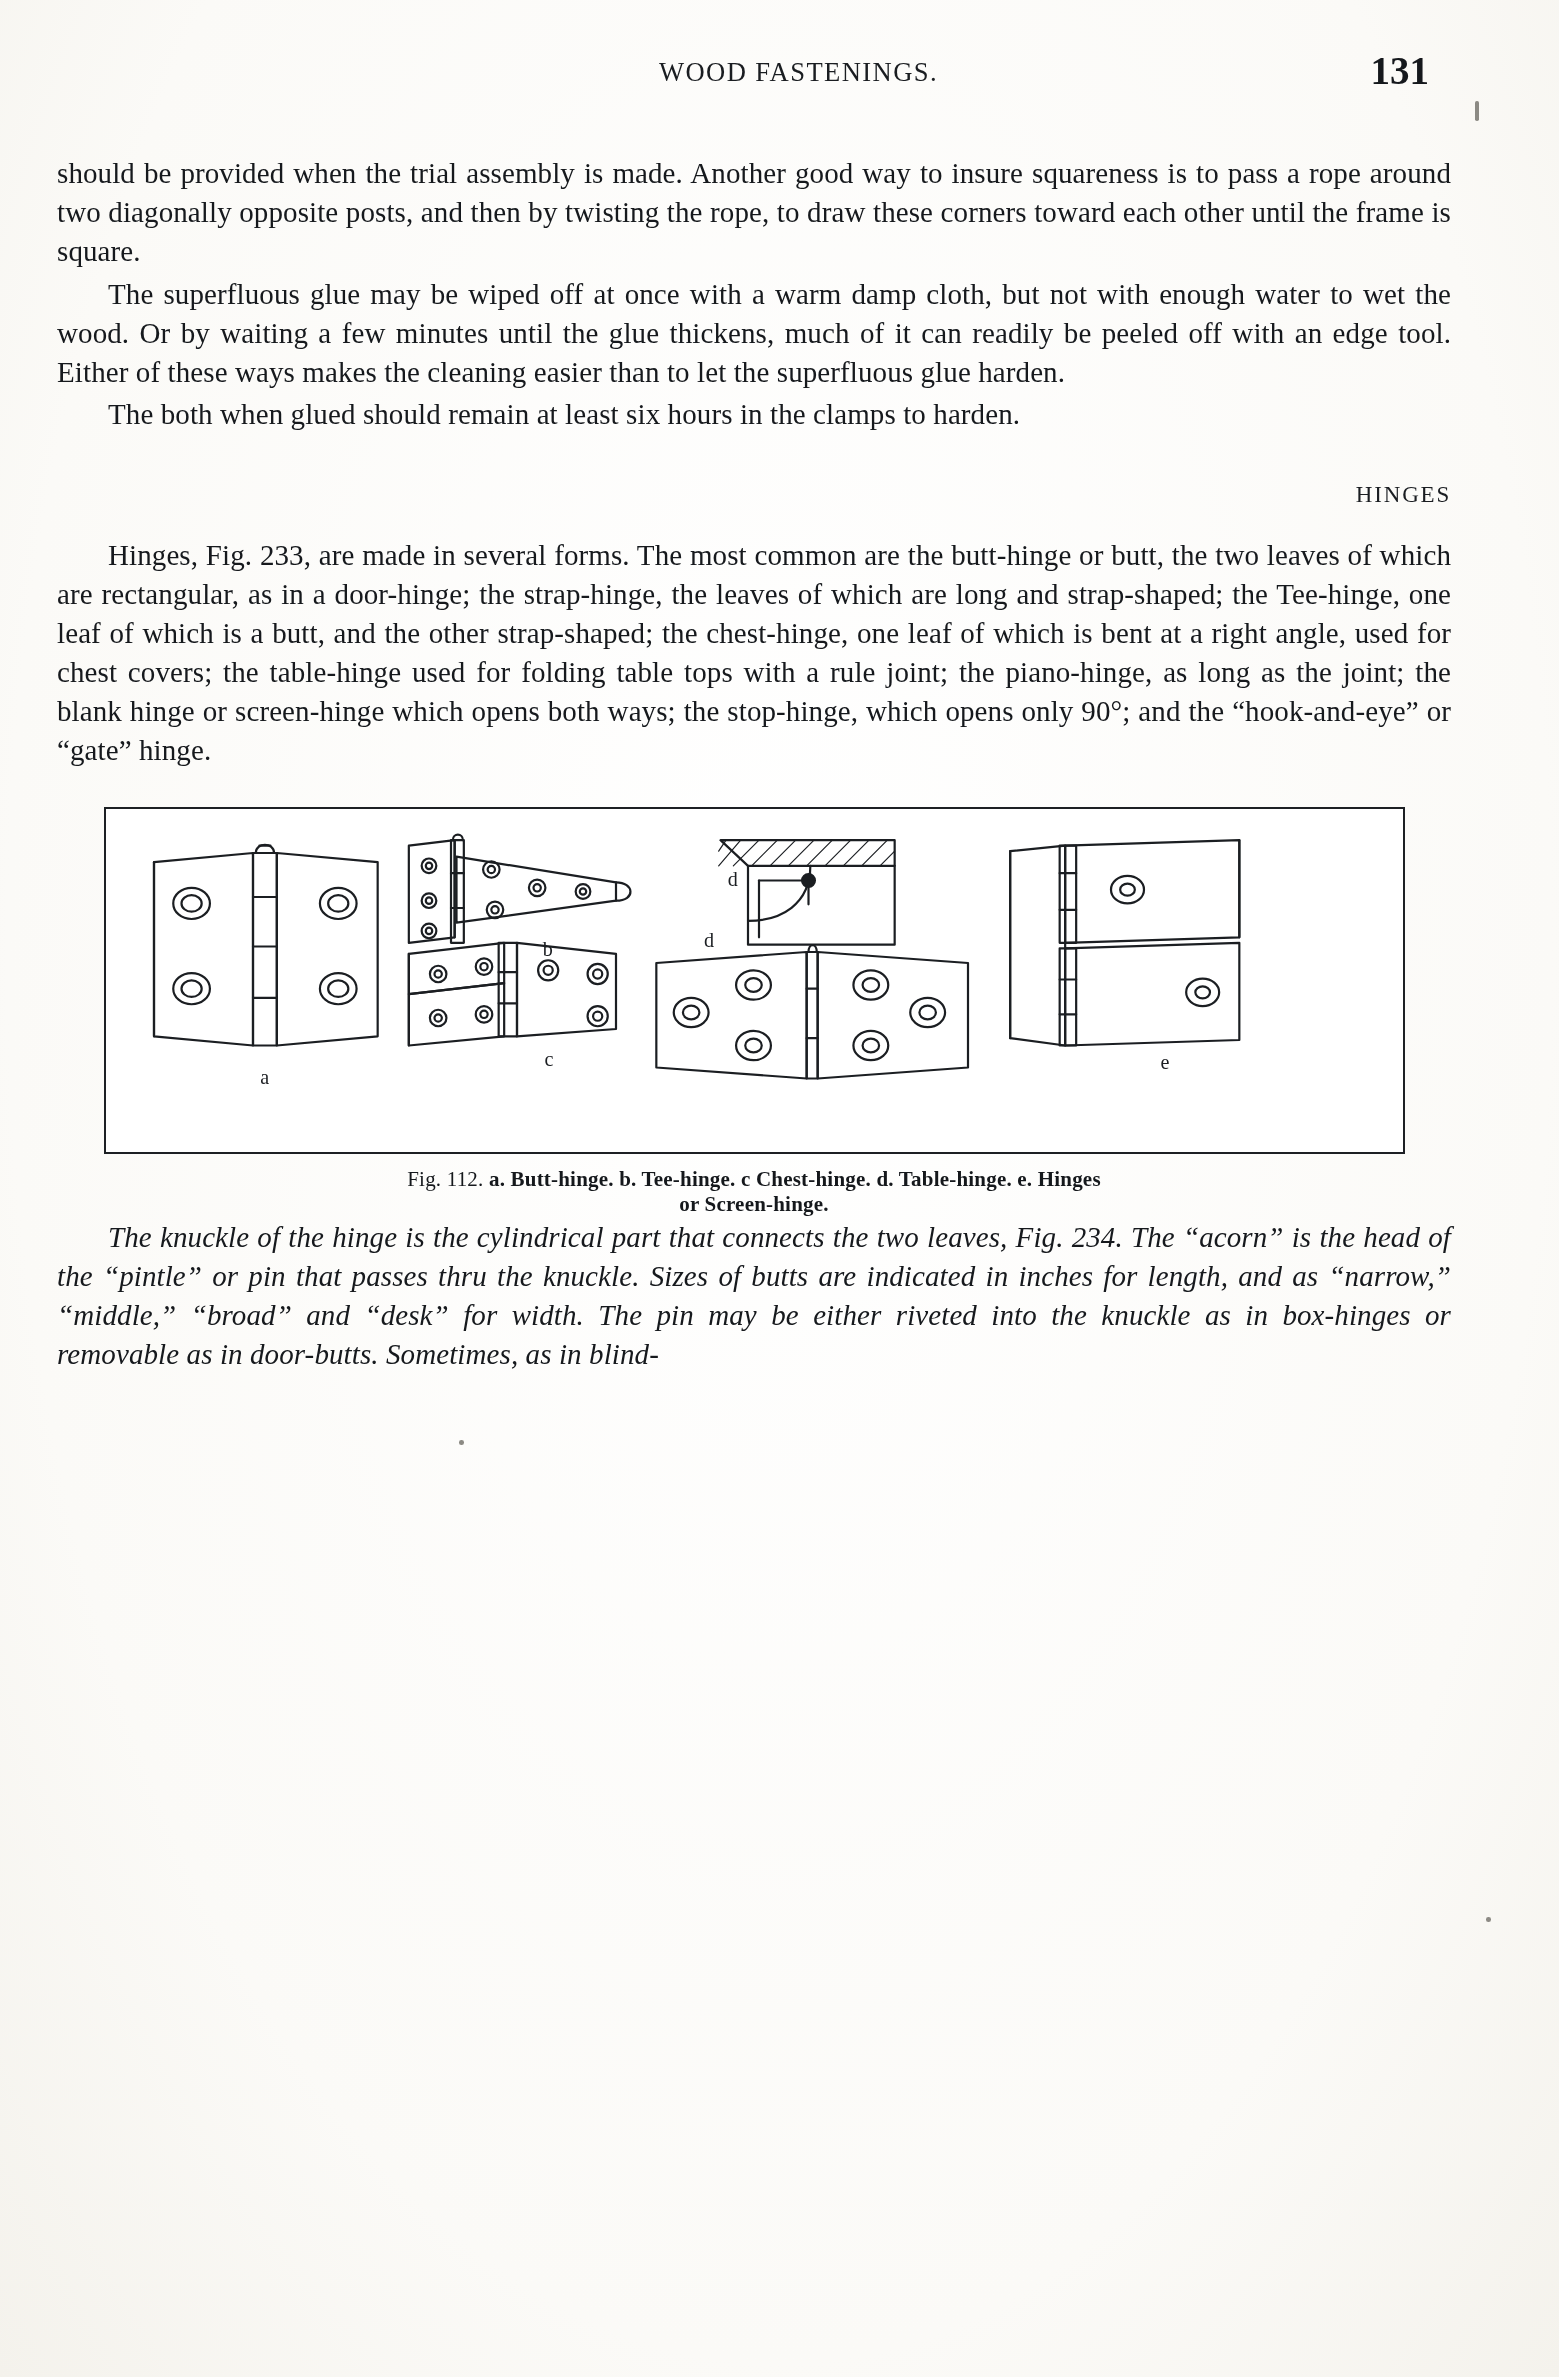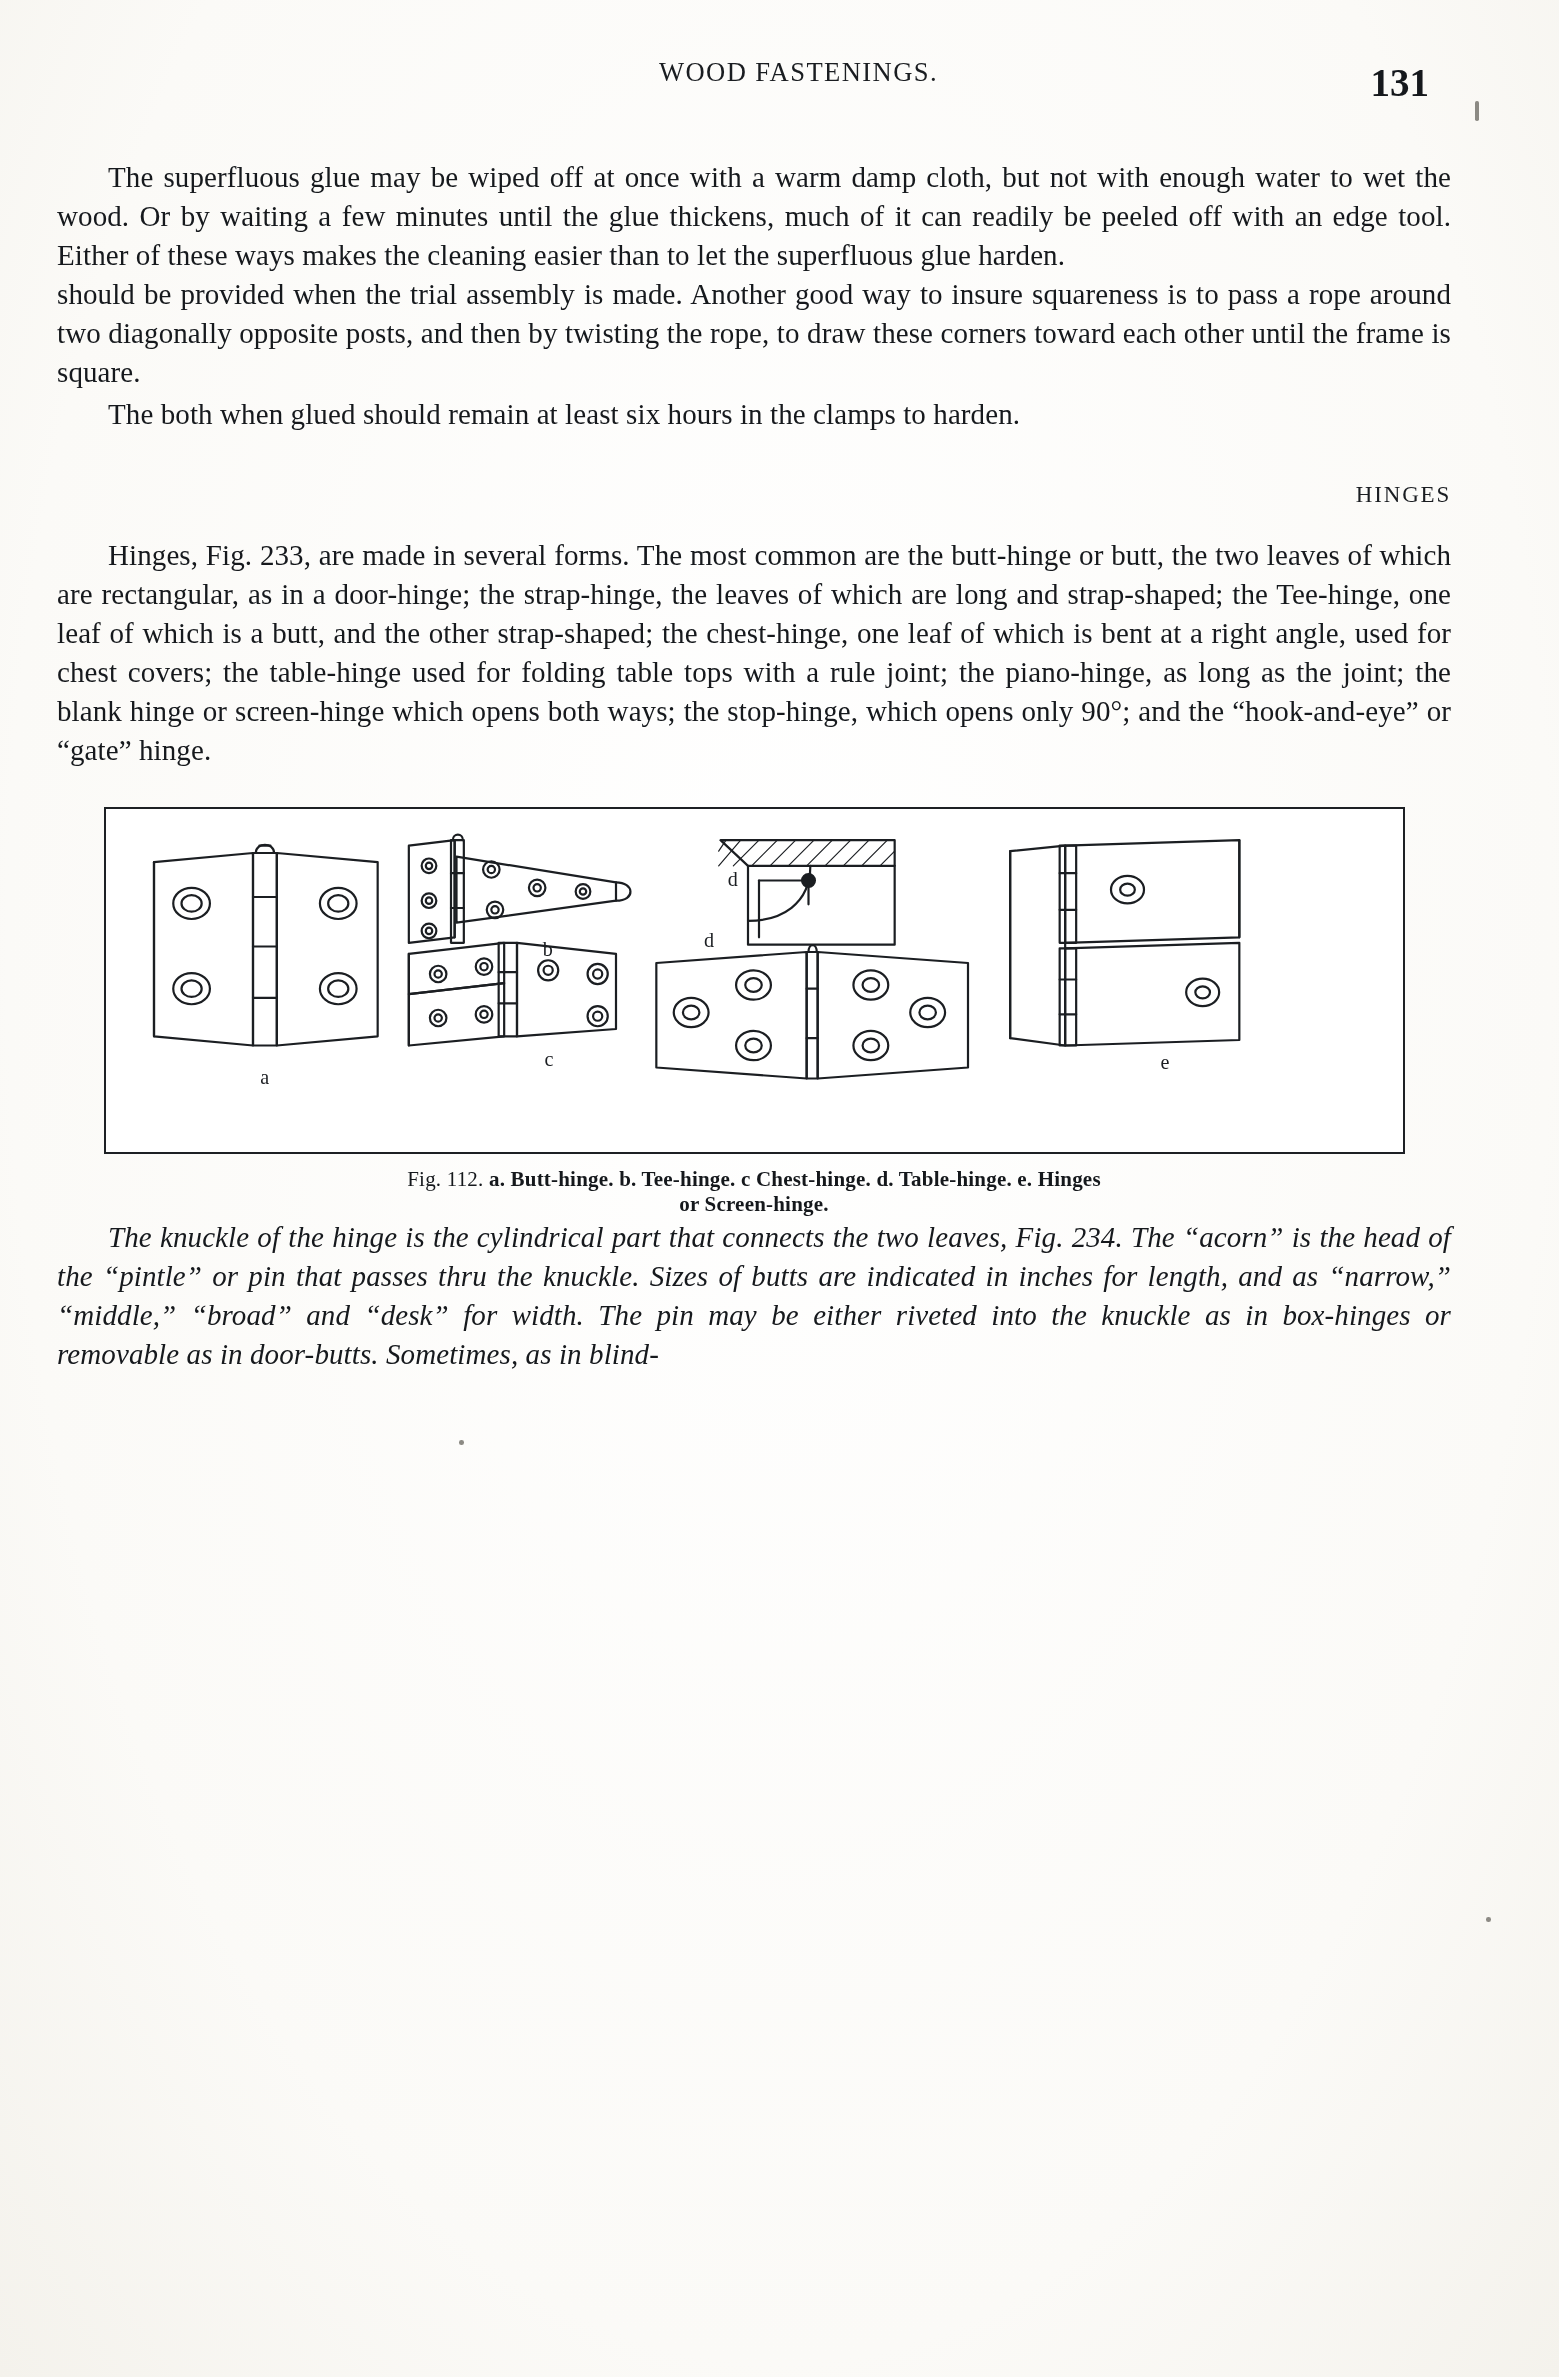--- a/index.html
+++ b/index.html
@@ -44,21 +44,21 @@
     width: 1559px;
     text-align: center;
     font-variant: small-caps;
     font-size: 26.6px;
     letter-spacing: 1.4px;
     color: #1a1d21;
     padding-left: 19px;
   }
   .folio {
     position: absolute;
-    top: 60px;
+    top: 48px;
     right: 130px;
     font-size: 39px;
     font-weight: 700;
     color: #15181c;
   }
 
   .body-col {
     position: absolute;
     left: 57px;
     top: 154px;
@@ -124,22 +124,22 @@
 <div class="page">
   <div class="paper-tone"></div>
 
   <div class="content">
 
     <div class="running-head">WOOD FASTENINGS.</div>
     <div class="folio">131</div>
 
     <div class="body-col">
 
+      <p class="para">should be provided when the trial assembly is made.   Another good way to insure squareness is to pass a rope around two diagonally opposite posts, and then by twisting the rope, to draw these corners toward each other until the frame is square.</p>
       <p class="para indent gap">The superfluous glue may be wiped off at once with a warm damp cloth, but not with enough water to wet the wood.  Or by waiting a few minutes until the glue thickens, much of it can readily be peeled off with an edge tool.  Either of these ways makes the cleaning easier than to let the superfluous glue harden.</p>
-      <p class="para">should be provided when the trial assembly is made.   Another good way to insure squareness is to pass a rope around two diagonally opposite posts, and then by twisting the rope, to draw these corners toward each other until the frame is square.</p>
       <p class="para indent gap">The both when glued should remain at least six hours in the clamps to harden.</p>
 
       <div class="section-head">HINGES</div>
 
       <p class="para indent">Hinges, Fig. 233, are made in several forms.   The most common are the butt-hinge or butt, the two leaves of which are rectangular, as in a door-hinge; the strap-hinge, the leaves of which are long and strap-shaped;  the Tee-hinge, one leaf of which is a butt, and the other strap-shaped;  the chest-hinge, one leaf of which is bent at a right angle, used for chest covers;  the table-hinge used for folding table tops with a rule joint;  the piano-hinge, as long as the joint; the blank hinge or screen-hinge which opens both ways;  the stop-hinge, which opens only 90°;  and the “hook-and-eye” or “gate” hinge.</p>
 
       <div class="figure-block">
         <div class="figure-frame">
           <svg viewBox="0 0 1412 372" width="1295" height="341" xmlns="http://www.w3.org/2000/svg">
             <g fill="none" stroke="#1b1e22" stroke-width="2.4" stroke-linejoin="round" stroke-linecap="round">

